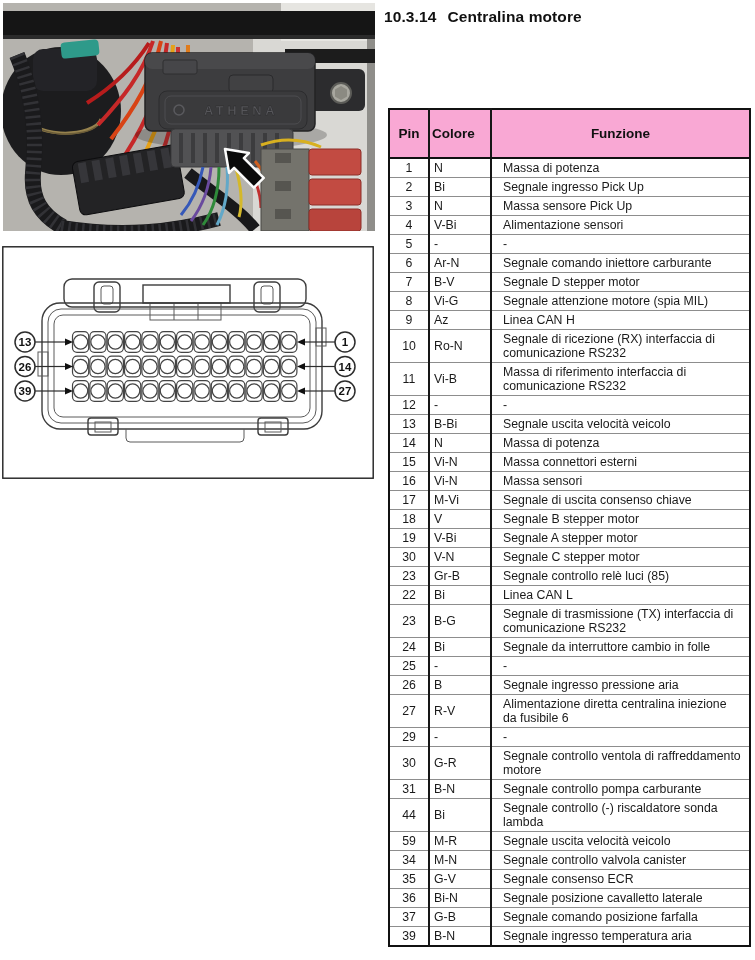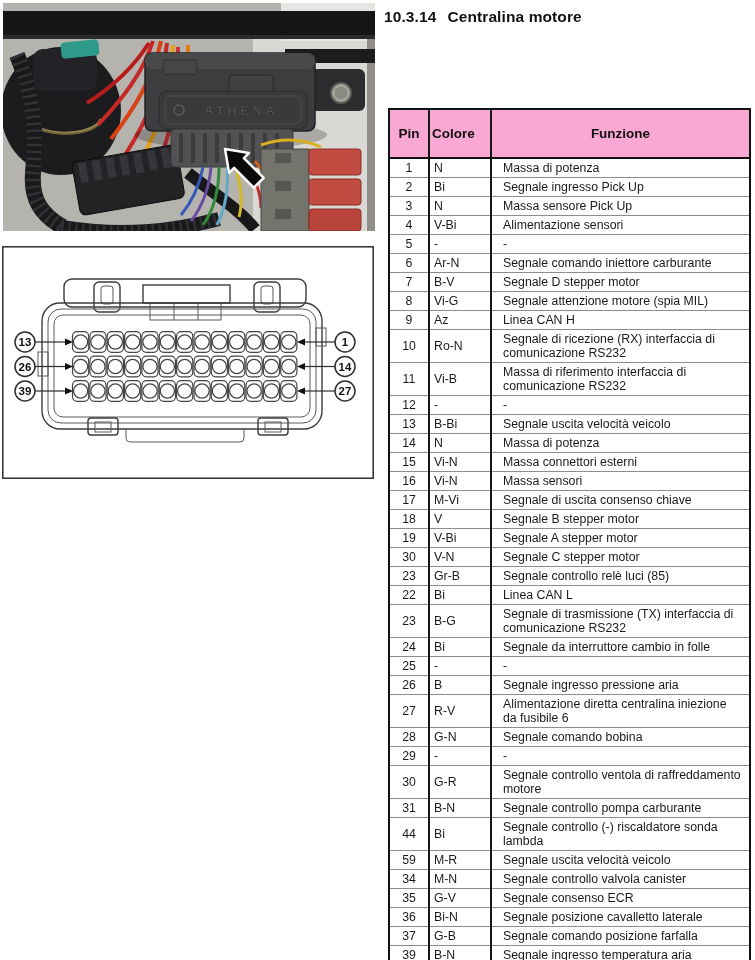--- a/index.html
+++ b/index.html
@@ -422,25 +422,20 @@
           <td class="col-pin">26</td>
           <td class="col-color">B</td>
           <td class="col-function">Segnale ingresso pressione aria</td>
         </tr>
         <tr>
           <td class="col-pin">27</td>
           <td class="col-color">R-V</td>
           <td class="col-function">Alimentazione diretta centralina iniezione da fusibile 6</td>
         </tr>
         <tr>
-          <td class="col-pin">28</td>
-          <td class="col-color">G-N</td>
-          <td class="col-function">Segnale comando bobina</td>
-        </tr>
-        <tr>
           <td class="col-pin">29</td>
           <td class="col-color">-</td>
           <td class="col-function">-</td>
         </tr>
         <tr>
           <td class="col-pin">30</td>
           <td class="col-color">G-R</td>
           <td class="col-function">Segnale controllo ventola di raffreddamento motore</td>
         </tr>
         <tr>

